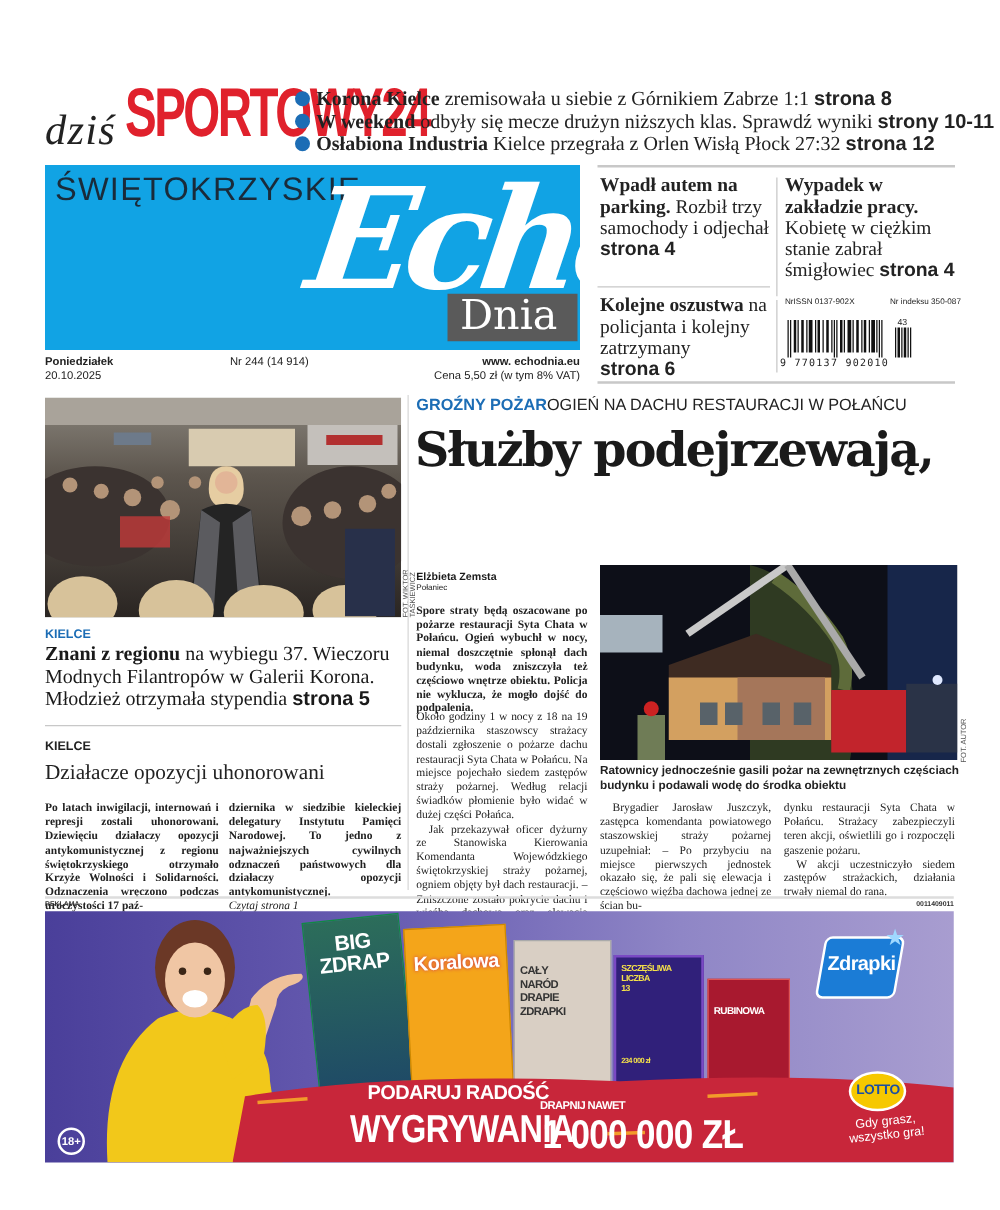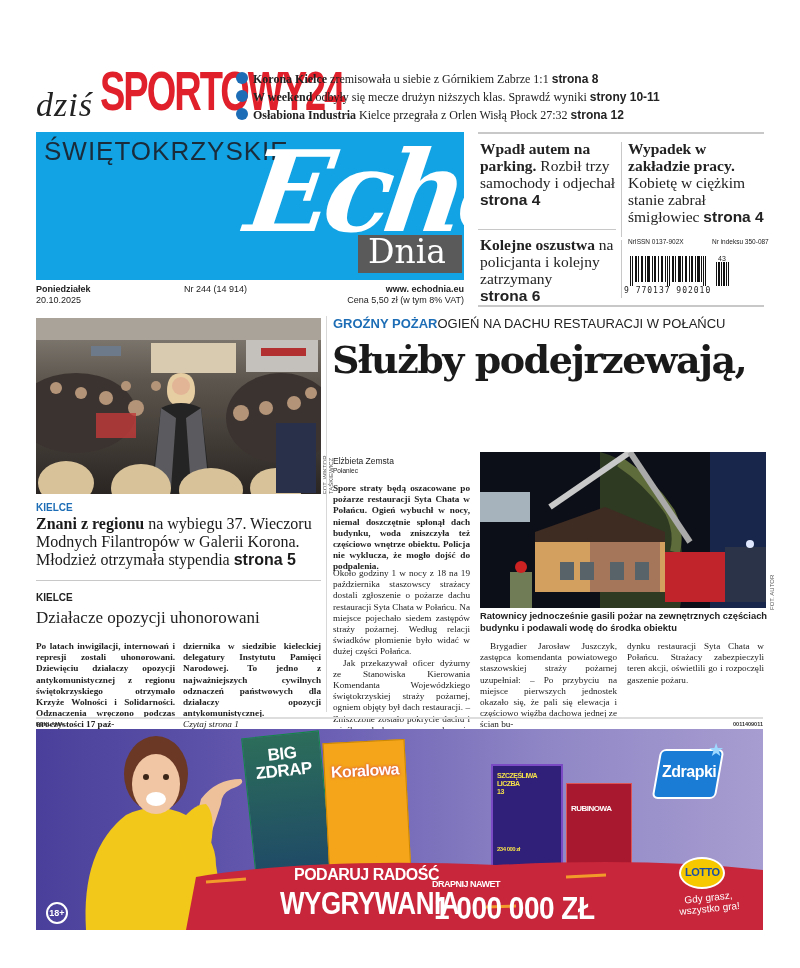--- a/index.html
+++ b/index.html
@@ -5,21 +5,21 @@
   * { box-sizing: border-box; margin: 0; padding: 0; }
   html, body { width: 800px; height: 968px; background: #fff; overflow: hidden; }
   body { position: relative; font-family: "DejaVu Serif", serif; color: #1a1a1a; }
   .abs { position: absolute; }
   .sans { font-family: "Liberation Sans", sans-serif; }
   .b { font-weight: bold; }
 
   
   #dzis { left: 36px; top: 86px; font-family: "Liberation Serif", serif; font-style: italic; font-size: 34px; color: #222; letter-spacing: 1px; }
   #sportowy { left: 100px; top: 64px; width: 128px; height: 56px; font-family: "Liberation Sans", sans-serif; font-weight: bold; color: #e0212c; font-size: 38px; letter-spacing: -2px; transform: scaleY(1.45); transform-origin: top left; line-height: 38px; }
-  .teaser-line { left: 236px; font-family: "Liberation Serif", serif; font-size: 12px; line-height: 19px; white-space: nowrap; color: #222; }
+  .teaser-line { left: 236px; font-family: "Liberation Serif", serif; font-size: 16px; line-height: 19px; white-space: nowrap; color: #222; }
   .teaser-line .dot { display: inline-block; width: 12px; height: 12px; border-radius: 50%; background: #1c6db5; margin-right: 5px; vertical-align: -1px; }
   .teaser-line .strona { font-family: "Liberation Sans", sans-serif; font-weight: bold; }
 
   
   #masthead { left: 36px; top: 132px; width: 428px; height: 148px; background: #11a3e4; overflow: hidden; }
   #region { left: 8px; top: 4px; font-family: "Liberation Sans", sans-serif; font-size: 26px; color: #1a2b3a; letter-spacing: 1px; }
   #echo-logo { left: 212px; top: -10px; font-family: "DejaVu Serif", serif; font-style: italic; font-weight: bold; color: #fff; font-size: 112px; letter-spacing: -8px; transform: skewX(-8deg); line-height: 140px; }
   #dnia-box { left: 322px; top: 103px; width: 104px; height: 38px; background: #5a5a5a; }
   #dnia { left: 332px; top: 100px; font-family: "DejaVu Serif", serif; color: #fff; font-size: 33px; }
 
@@ -214,21 +214,21 @@
 
 <div class="abs vrule" style="left:326px; top:316px; height:396px; background:#d8d8d8;"></div>
 
 <div id="lead-kicker" class="abs">
   <span class="cat">GROŹNY POŻAR</span><span>OGIEŃ NA DACHU RESTAURACJI W POŁAŃCU</span>
 </div>
 <div id="lead-title" class="abs">
   <div>Służby podejrzewają,</div>
 </div>
 
-<div class="abs sans" style="left:333px; top:456px; font-size:8.5px; font-weight:normal;text-align:center;">Elżbieta Zemsta</div>
+<div class="abs sans" style="left:333px; top:456px; font-size:8.5px; font-weight:bold;text-align:center;">Elżbieta Zemsta</div>
 <div class="abs sans" style="left:333px; top:467px; font-size:6.5px;">Połaniec</div>
 <div class="abs body-bold" style="left:333px; top:483px; width:137px;">Spore straty będą oszacowane po pożarze restauracji Syta Chata w Połańcu. Ogień wybuchł w nocy, niemal doszczętnie spłonął dach budynku, woda zniszczyła też częściowo wnętrze obiektu. Policja nie wyklucza, że mogło dojść do podpalenia.</div>
 <div class="abs body" style="left:333px; top:568px; width:137px;">
   <div>Około godziny 1 w nocy z 18 na 19 października staszowscy strażacy dostali zgłoszenie o pożarze dachu restauracji Syta Chata w Połańcu. Na miejsce pojechało siedem zastępów straży pożarnej. Według relacji świadków płomienie było widać w dużej części Połańca.</div>
   <div style="text-indent:10px;">Jak przekazywał oficer dyżurny ze Stanowiska Kierowania Komendanta Wojewódzkiego świętokrzyskiej straży pożarnej, ogniem objęty był dach restauracji. – Zniszczone zostało pokrycie dachu i więźba dachowa oraz elewacja jednej ze ścian – dodawał oficer dyżurny.</div>
 </div>
 
 <div id="photo2" class="abs">
   <svg width="286" height="156" viewBox="0 0 286 156">
     <rect width="286" height="156" fill="#0d0f18"></rect>
@@ -255,20 +255,21 @@
   </svg>
 </div>
 <div class="abs credit" style="left:769px; top:570px; height:40px;">FOT. AUTOR</div>
 <div id="caption2" class="abs">Ratownicy jednocześnie gasili pożar na zewnętrznych częściach budynku i podawali wodę do środka obiektu</div>
 
 <div class="abs body" style="left:480px; top:641px; width:137px;">
   <div style="text-indent:10px;">Brygadier Jarosław Juszczyk, zastępca komendanta powiatowego staszowskiej straży pożarnej uzupełniał: – Po przybyciu na miejsce pierwszych jednostek okazało się, że pali się elewacja i częściowo więźba dachowa jednej ze ścian bu-</div>
 </div>
 <div class="abs body" style="left:627px; top:641px; width:137px;">
   <div>dynku restauracji Syta Chata w Połańcu. Strażacy zabezpieczyli teren akcji, oświetlili go i rozpoczęli gaszenie pożaru.</div>
+  <div style="text-indent:10px;">W akcji uczestniczyło siedem zastępów strażackich, działania trwały niemal do rana.</div>
 </div>
 
 <div id="ad-top-rule" class="abs"></div>
 <div class="abs ad-label" style="left:36px; top:721px;">REKLAMA</div>
 <div class="abs ad-label" style="left:700px; top:721px; width:63px; text-align:right;">0011409011</div>
 
 <div id="ad" class="abs">
 
   <svg class="abs" style="left:0; top:0;" width="240" height="201" viewBox="0 0 240 201">
     <path d="M50 201 q-5 -80 40 -115 q30 -15 60 0 q30 20 30 50 l10 65z" fill="#f2c81a"></path>
@@ -281,20 +282,23 @@
       <circle cx="130" cy="48" r="3" fill="#3b2617"></circle>
   </svg>
   <div class="abs" style="left:10px; top:173px; width:22px; height:22px; border:2px solid #fff; border-radius:50%; color:#fff; font-family:'Liberation Sans',sans-serif; font-size:9px; font-weight:bold; text-align:center; line-height:18px;">18+</div>
 
   <div class="abs" style="left:212px; top:5px; width:78px; height:135px; background:linear-gradient(#2c6d5a,#1f4b66); transform:rotate(-6deg); border:1px solid #184;">
     <div class="ad-text" style="text-align:center; font-size:17px; margin-top:10px; color:#fff; line-height:17px;">BIG ZDRAP</div>
   </div>
   <div class="abs" style="left:290px; top:12px; width:82px; height:135px; background:#f4a51a; transform:rotate(-3deg); border:1px solid #c80;">
     <div class="ad-text" style="text-align:center; font-size:16px; margin-top:20px; color:#fff; text-shadow:0 0 3px #d12c5a;">Koralowa</div>
   </div>
+  <div class="abs" style="left:375px; top:23px; width:78px; height:118px; background:#d9cfc4; border:1px solid #aaa;">
+    <div class="ad-text" style="font-size:9px; margin:18px 0 0 4px; color:#333; width:40px; line-height:11px;">CAŁY NARÓD DRAPIE ZDRAPKI</div>
+  </div>
   <div class="abs" style="left:455px; top:35px; width:72px; height:110px; background:#30207a; border:2px solid #7a4ac4;">
     <div class="ad-text" style="font-size:7px; margin:6px 0 0 4px; color:#f4e04a; width:30px; line-height:8px;">SZCZĘŚLIWA LICZBA 13</div>
     <div class="ad-text" style="font-size:6px; margin:50px 0 0 4px; color:#f4e04a;">234 000 zł</div>
   </div>
   <div class="abs" style="left:530px; top:54px; width:66px; height:95px; background:#a8192f; border:1px solid #d55;">
     <div class="ad-text" style="font-size:8px; margin:20px 0 0 4px; color:#fff;">RUBINOWA</div>
   </div>
 
   <div class="abs" style="left:620px; top:20px; width:64px; height:50px; background:#1b7cd6; transform:skewX(-10deg); border:2px solid #fff; border-radius:6px;"></div>
   <div class="abs ad-text" style="left:626px; top:34px; font-size:16px;">Zdrapki</div>

